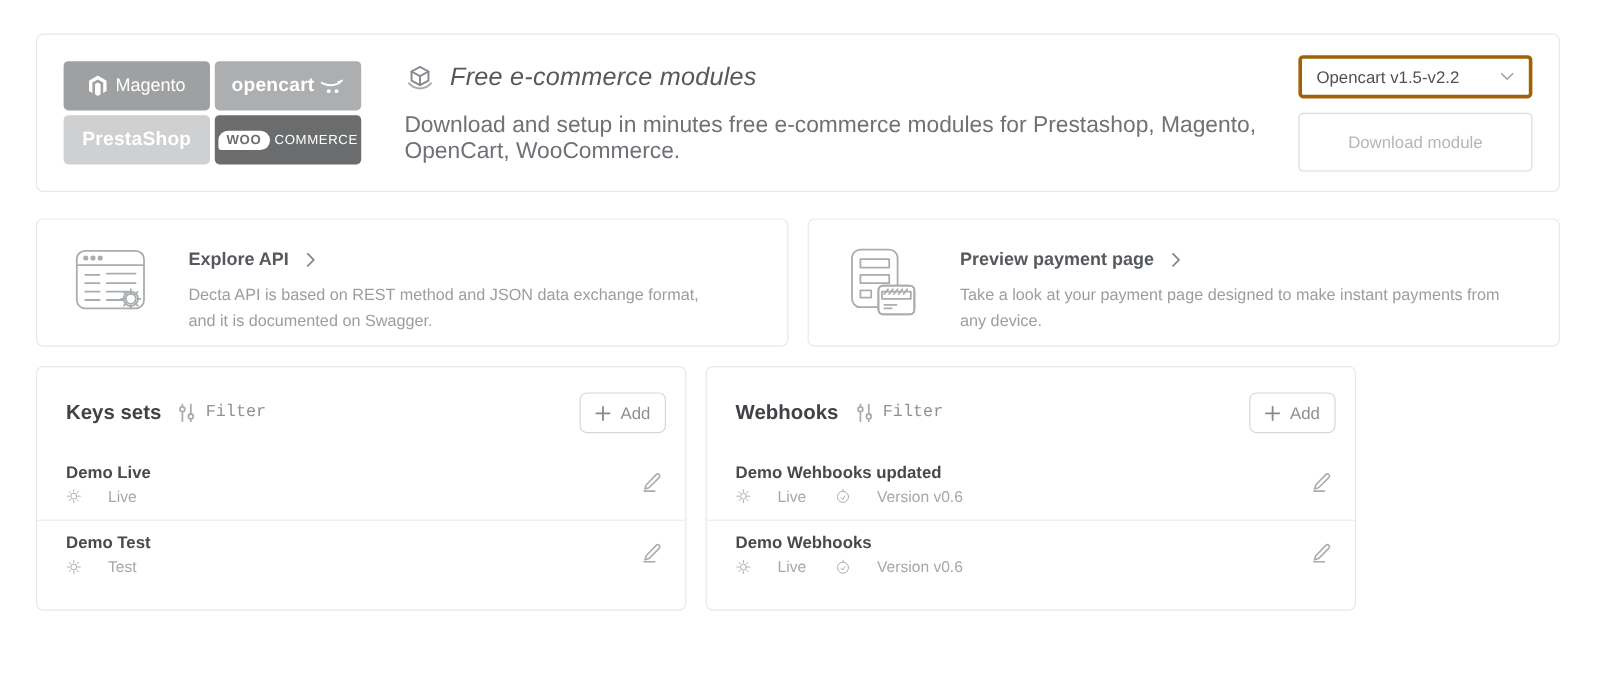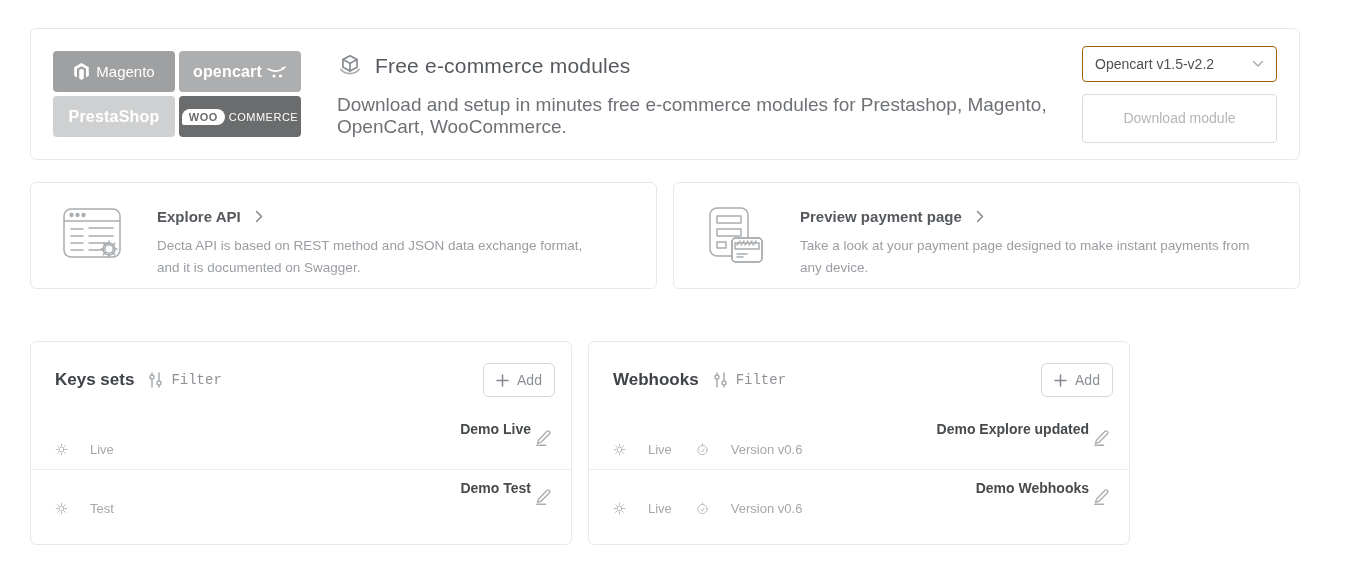--- a/index.html
+++ b/index.html
@@ -15,51 +15,51 @@
   .tile-magento { background:#9fa0a1; font-size:15px; }
   .tile-magento svg { margin-right:6px; }
   .tile-prestashop { background:#cfd0d1; font-size:16px; font-weight:600; letter-spacing:.2px; }
   .tile-opencart { background:#adaeaf; font-size:16px; font-weight:700; letter-spacing:.2px; }
   .tile-opencart svg { margin-left:5px; }
   .tile-woocommerce { background:#6b6c6d; }
   .woo-badge { background:#ffffff; color:#6b6c6d; font-weight:800; font-size:11px; padding:2px 7px; border-radius:8px 8px 8px 2px; margin-right:4px; letter-spacing:.5px; }
   .woo-rest { color:#fff; font-weight:400; font-size:11px; letter-spacing:.5px; }
 
   .top-text { flex:1 1 auto; margin-left:36px; padding-top:2px; }
-  .top-title-row { display:flex; align-items:flex-end; margin-bottom:16px; }
+  .top-title-row { display:flex; align-items:center; margin-bottom:16px;font-style:italic; }
   .top-title-row svg { margin-right:12px; flex:0 0 auto; }
   .top-title { font-size:21px; font-weight:400; color:#55595d; letter-spacing:.2px; }
   .top-desc { font-size:19px; color:#6e7276; }
 
   .top-actions { flex:0 0 auto; width:195px; display:flex; flex-direction:column; gap:12px; }
-  .select-box { height:36px; border:1px solid #a16207; border-radius:4px; display:flex; align-items:center; padding:0 12px; cursor:pointer; }
+  .select-box { height:36px; border:3px solid #a16207; border-radius:4px; display:flex; align-items:center; padding:0 12px; cursor:pointer; }
   .select-box span { flex:1; font-size:14px; color:#4d5155; }
   .btn-download { height:49px; border:1px solid #d9dadc; border-radius:4px; background:#fff; font-size:14px; color:#b3b6b9; display:flex; align-items:center; justify-content:center; cursor:pointer; font-family:Liberation Sans, sans-serif; }
 
   
   .row { display:flex; gap:16px; }
   .mid-row { margin-bottom:16px; }
   .info-card { width:627px; height:107px; display:flex; padding:20px 24px 0 30px; }
   .info-icon { flex:0 0 auto; width:66px; margin-top:2px; }
   .info-body { flex:1; margin-left:30px; padding-top:5px; }
   .info-title-row { display:flex; align-items:center; margin-bottom:10px; cursor:pointer; }
   .info-title { font-size:15px; font-weight:700; color:#55595d; margin-right:14px; }
   .info-desc { font-size:13.5px; color:#9a9ea2; line-height:1.6; }
   .desc-narrow { max-width:445px; }
 
   
-  .list-card { width:542px; height:204px; padding:0;margin-top:36px; }
+  .list-card { width:542px; height:204px; padding:0; }
   .list-head { display:flex; align-items:center; padding:21px 16px 14px 24px; }
   .list-title { font-size:17px; font-weight:700; color:#3f4246; margin-right:14px; }
   .filter-group { display:flex; align-items:center; gap:8px; cursor:pointer;font-family:Liberation Mono, monospace; }
   .filter-label { font-size:14px; color:#8e9296; }
   .spacer { flex:1; }
   .btn-add { height:34px; width:72px; border:1px solid #d6d7d9; border-radius:6px; background:#fff; display:flex; align-items:center; justify-content:center; gap:8px; font-size:14px; color:#8c9094; cursor:pointer; font-family:inherit; }
 
-  .list-row { display:flex; align-items:center; padding:10px 16px 12px 24px;text-align:right; }
+  .list-row { display:flex; align-items:center; padding:10px 16px 12px 24px; }
   .list-row + .list-row { border-top:1px solid #ededee; }
   .row-text { flex:1; }
   .row-name { font-size:14px; font-weight:700; color:#464a4d; margin-bottom:5px; }
   .row-meta { display:flex; align-items:center; gap:24px; }
   .meta-item { display:flex; align-items:center; gap:22px; }
   .meta-label { font-size:13px; color:#a4a8ab; }
   .edit-btn { background:none; border:none; cursor:pointer; padding:4px; }
 
   .ic { stroke:#a9adb0; fill:none; stroke-width:1.5; stroke-linecap:round; stroke-linejoin:round; }
   .ic-dark { stroke:#85898d; }
@@ -256,21 +256,21 @@
         <button class="btn-add">
           <svg width="13" height="13" viewBox="0 0 13 13" class="ic ic-dark">
             <path d="M6.5 1v11M1 6.5h11"></path>
           </svg>
           <span>Add</span>
         </button>
       </div>
 
       <div class="list-row">
         <div class="row-text">
-          <div class="row-name">Demo Explore updated</div>
+          <div class="row-name">Demo Wehbooks updated</div>
           <div class="row-meta">
             <span class="meta-item">
               <svg width="13" height="13" viewBox="0 0 24 24" class="ic" stroke-width="2.4">
                 <circle cx="12" cy="12" r="4.5"></circle>
                 <path d="M12 2v3.5M12 18.5V22M2 12h3.5M18.5 12H22M4.9 4.9l2.5 2.5M16.6 16.6l2.5 2.5M19.1 4.9l-2.5 2.5M7.4 16.6l-2.5 2.5"></path>
               </svg>
               <span class="meta-label">Live</span>
             </span>
             <span class="meta-item">
               <svg width="13" height="13" viewBox="0 0 24 24" class="ic" stroke-width="2">

